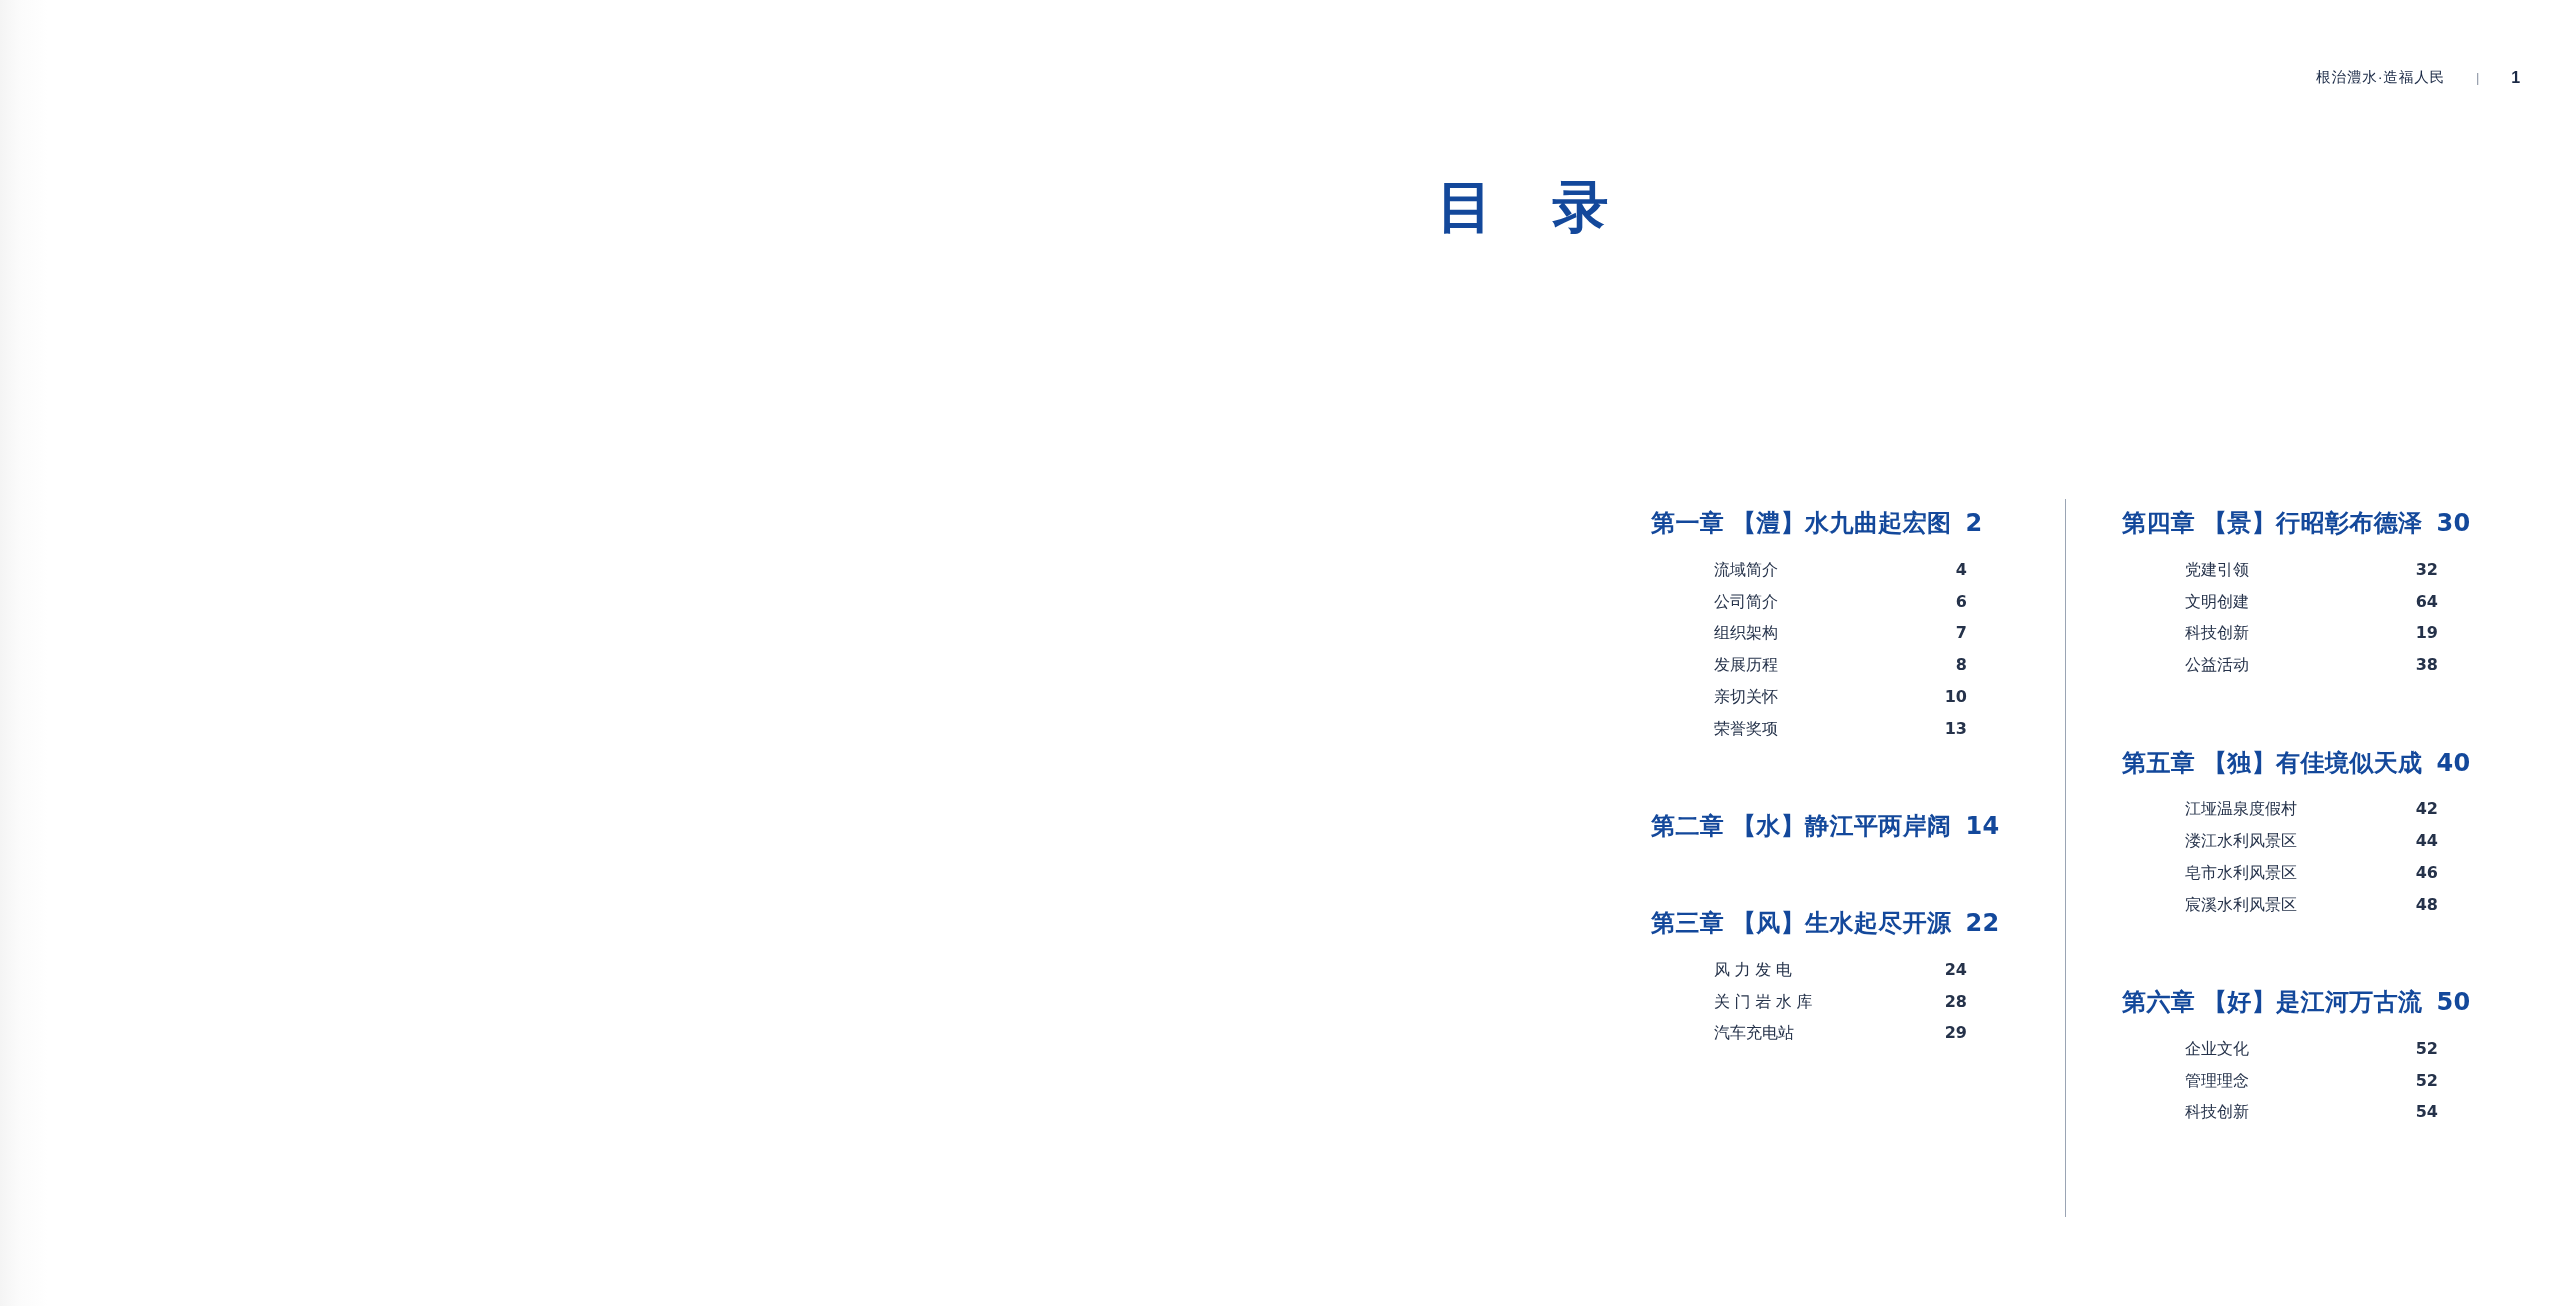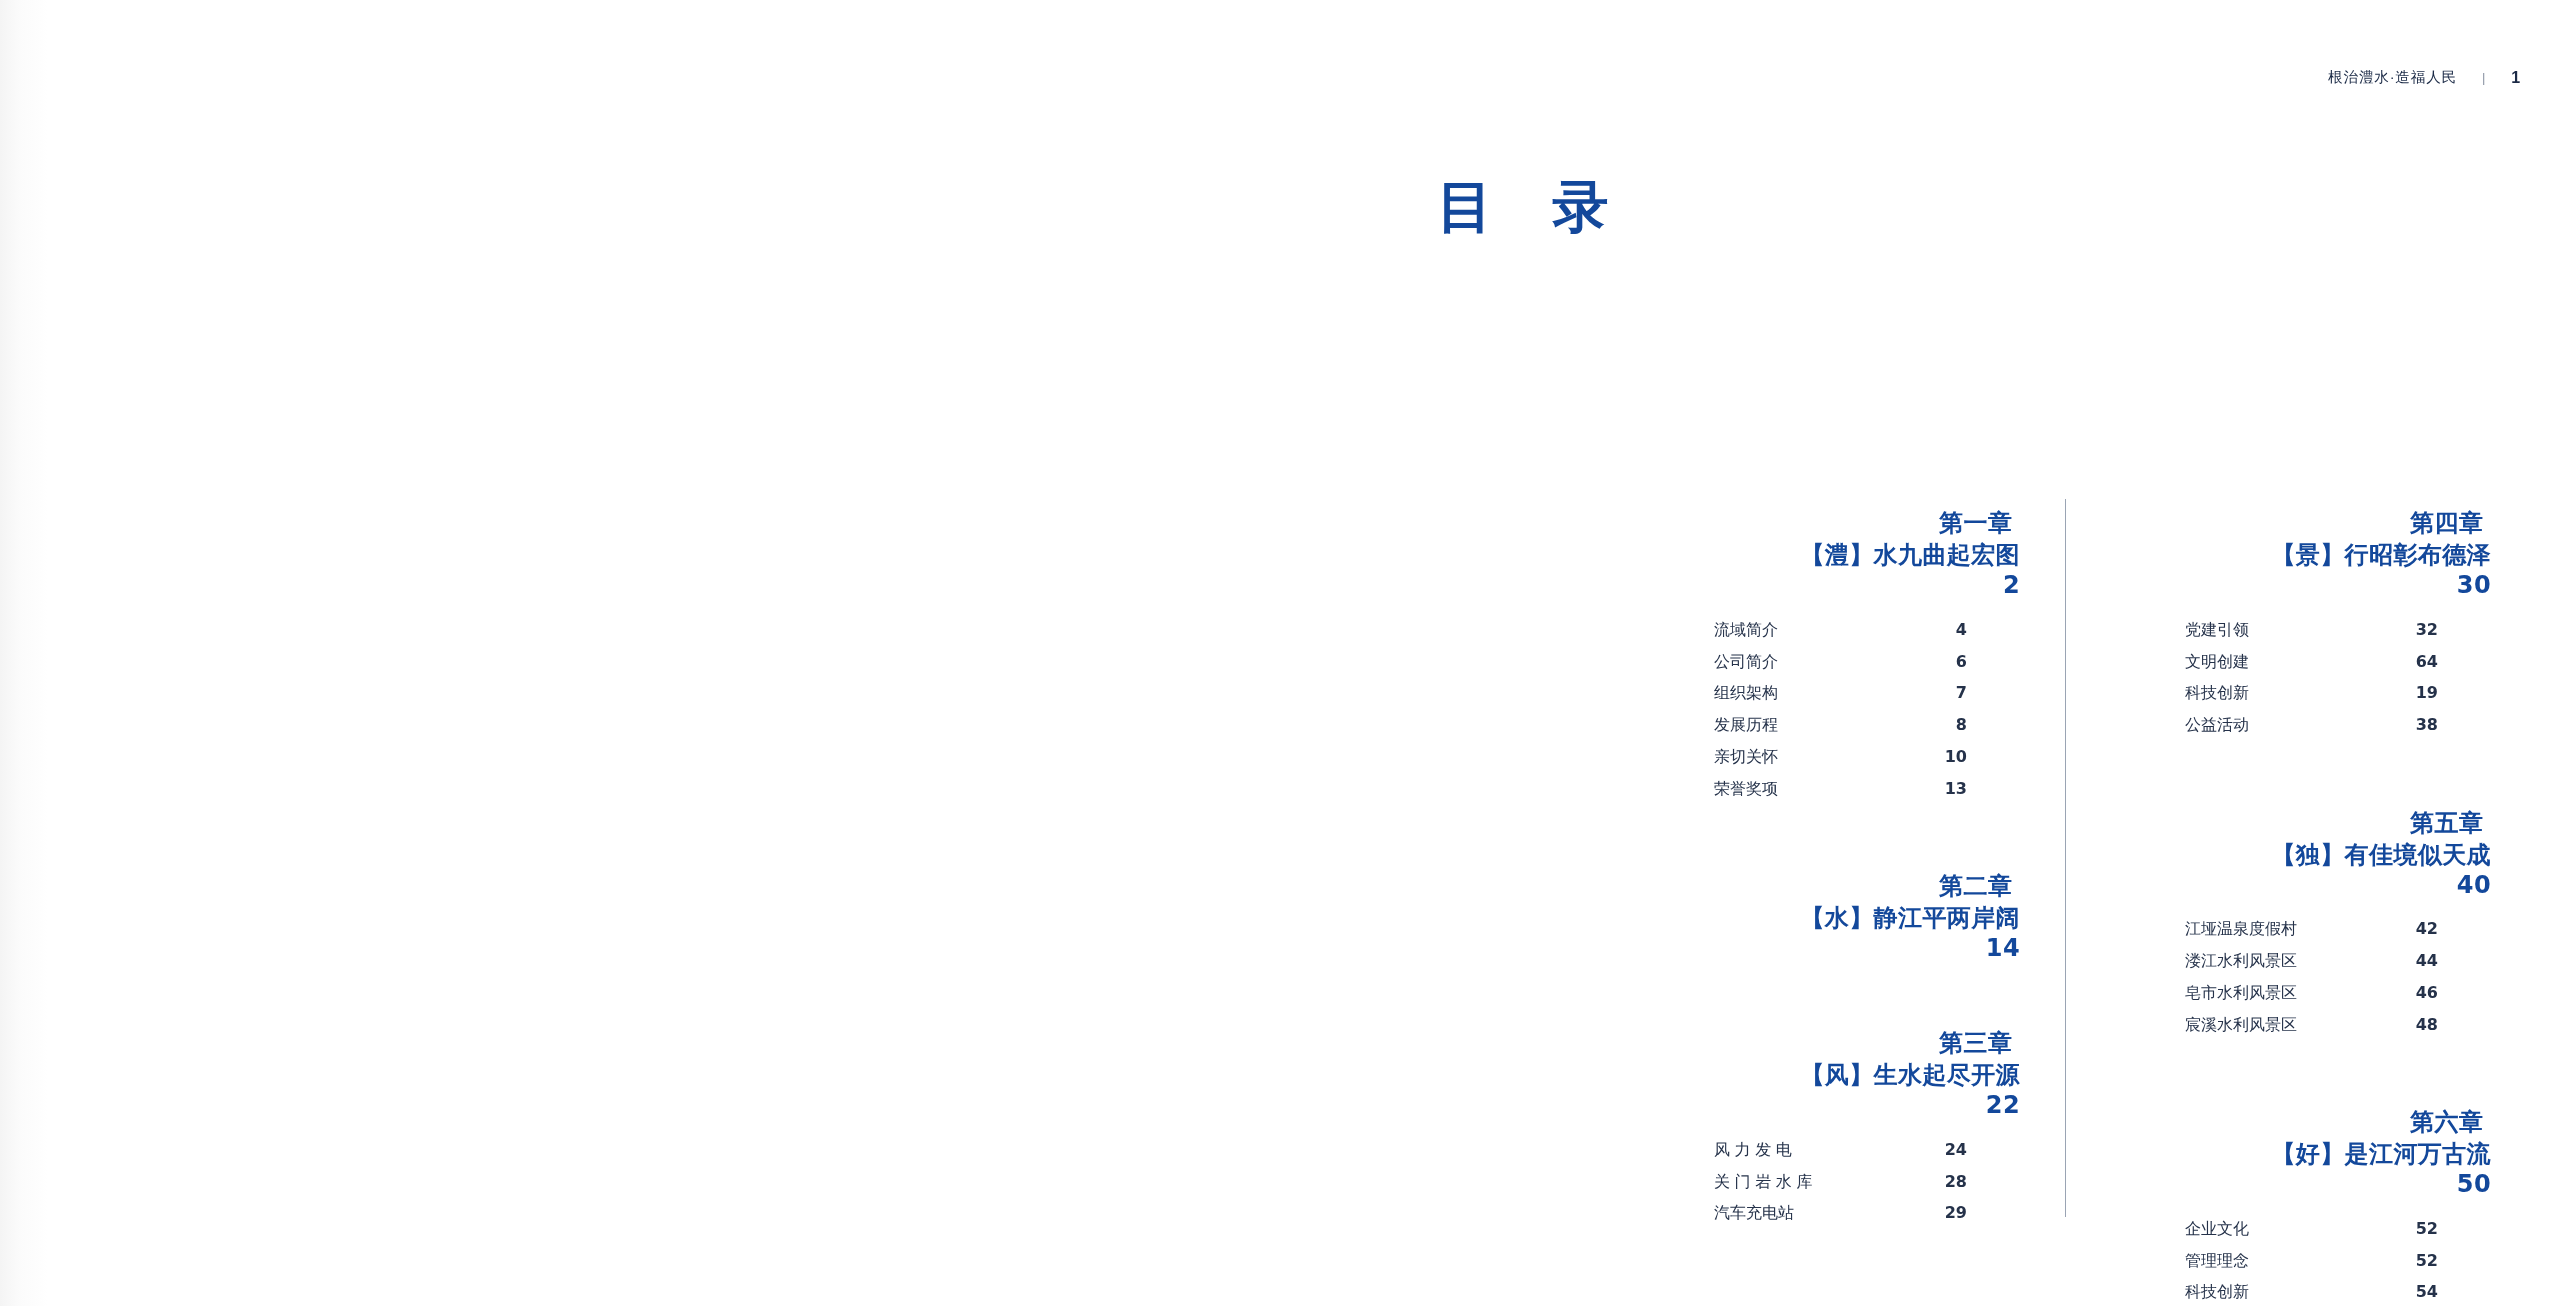--- a/index.html
+++ b/index.html
@@ -25,21 +25,21 @@
     width: 48px;
     height: 1306px;
     background: linear-gradient(to right, #f4f4f4 0%, #fbfbfb 40%, #ffffff 100%);
   }
   .header {
     position: absolute;
     right: 55px;
     top: 68px;
     display: flex;
     align-items: center;
-    gap: 22px;
+    gap: 28px;
     font-size: 14.6px;
     color: #1b2a46;
     letter-spacing: 0.8px;
   }
   .header .sep {
     color: #8a93a3;
     font-size: 13px;
     margin: 0 3.1px;
   }
   .header .pagenum {
@@ -83,28 +83,27 @@
     background: #9aa4b4;
   }
   .chapter {
     margin-bottom: 6.1px;
   }
   .chapter + .chapter {
     margin-top: 65px;
   }
   .chapter-head {
     display: flex;
-    align-items: flex-end;
+    align-items: center;
     color: #13489b;
     font-weight: 700;
     font-size: 24px;
     letter-spacing: 0.4px;
     white-space: nowrap;
     font-family: "DejaVu Sans", "Liberation Sans", sans-serif;
-    flex-direction: column;
   }
   .chapter-head .ch-no {
     margin-right: 7.7px;
   }
   .chapter-head .ch-name {
     flex: 0 0 auto;
   }
   .chapter-head .ch-page {
     margin-left: 14px;
     font-size: 24px;

